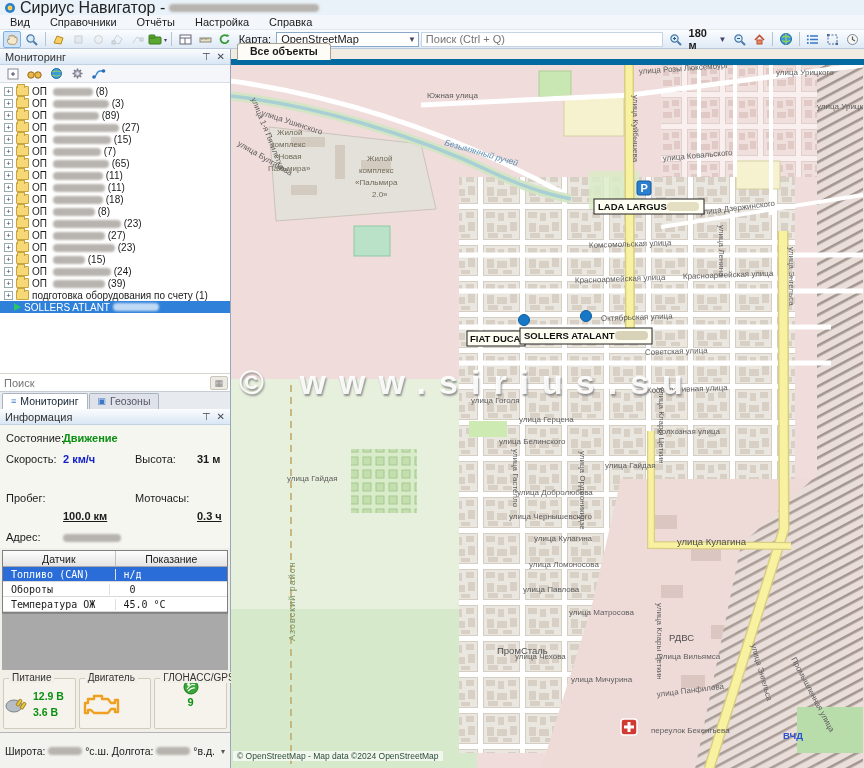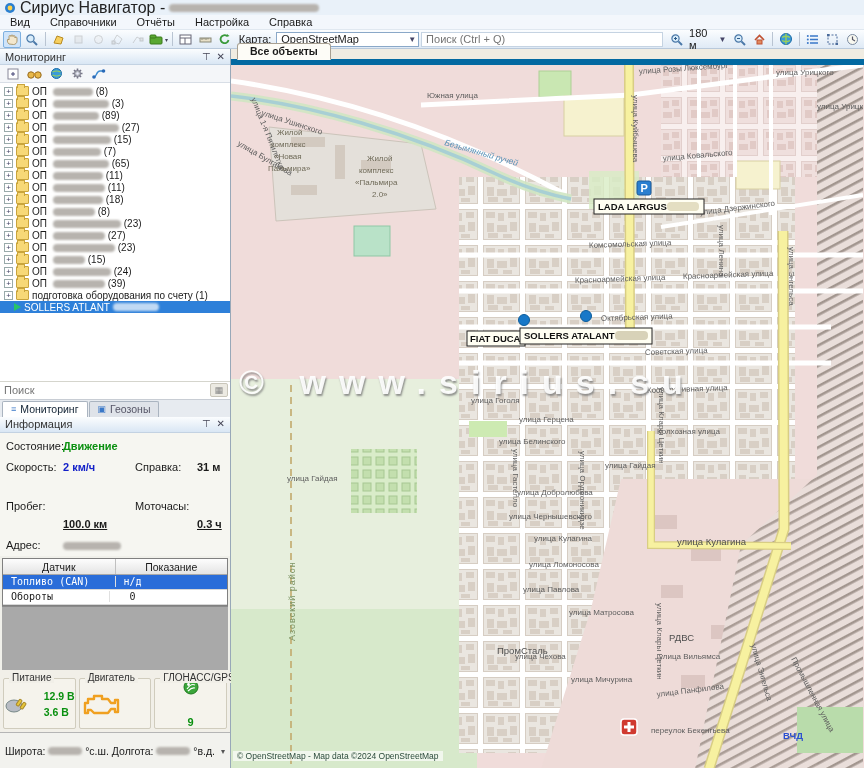--- a/index.html
+++ b/index.html
@@ -16,21 +16,21 @@
     background:linear-gradient(#fbfdff,#dfeaf6);border-bottom:1px solid #b9c9db;}
   .tbtn{width:19px;height:17px;display:flex;align-items:center;justify-content:center;border-radius:2px;}
   .tbtn.active{background:#cfe4fa;border:1px solid #7eb0e0;}
   .tbtn.disabled{opacity:.4;}
   .tsep{width:1px;height:14px;background:#b9c4d2;margin:0 2px;}
   .combo{width:152px;height:15px;background:#fff;border:1px solid #8aa8c8;display:flex;align-items:center;
     justify-content:space-between;padding:0 2px 0 4px;font-size:11px;}
   .combo .arr{font-size:8px;color:#446;}
   .searchbox{width:258px;height:15px;background:#fff;border:1px solid #c5d3e2;color:#9aa2ac;
     font-size:11px;padding:0 4px;font-family:"Liberation Sans",sans-serif;}
-  .scale{display:flex;align-items:center;gap:3px;padding:0 2px;font-size:11px;}
+  .scale{display:flex;align-items:center;gap:3px;padding:0 2px;font-size:11px;font-weight:bold;}
   .lbl{padding:0 3px;}
   .spacer{flex:1;}
   
   .main{display:flex;height:720px;}
   .sidebar{width:231px;min-width:231px;display:flex;flex-direction:column;background:#f0f0ea;
     border-right:1px solid #98a8b8;}
   .panelhdr{height:16px;background:linear-gradient(#fbfdfe,#d9e6f4);border-bottom:1px solid #c3d2e2;
     display:flex;align-items:center;padding:0 5px;color:#333;}
   .panelhdr .hic{margin-left:6px;color:#445;font-size:10px;line-height:10px;cursor:default;}
   .treebar{height:18px;background:#f4f6f9;border-bottom:1px solid #d8dee6;display:flex;align-items:center;
@@ -72,21 +72,21 @@
   .sthead div{flex:1;text-align:center;line-height:16px;border-right:1px solid #c0c0c0;}
   .sthead div:last-child{border-right:none;}
   .strow{display:flex;height:15px;border-bottom:1px solid #d8d8d8;align-items:center;}
   .strow div{flex:1;padding-left:8px;border-right:1px solid #e0e0e0;overflow:hidden;white-space:nowrap;}
   .strow div:last-child{border-right:none;}
   .strow.selected{background:#2a6dd9;color:#fff;}
   .grayfill{flex:1;background:#a9a9a9;border-top:1px solid #8a8a8a;margin:0 2px;}
   
   .gaugerow{height:62px;display:flex;gap:3px;padding:8px 3px 3px;background:#f1efe8;}
   .gauge{flex:1;position:relative;border:1px solid #d0ccbd;border-radius:2px;background:#f5f3ec;
-    display:flex;align-items:center;justify-content:space-between;gap:5px;}
+    display:flex;align-items:center;justify-content:flex-start;gap:5px;}
   .gtitle{position:absolute;top:-7px;left:5px;background:#f1efe8;padding:0 3px;font-size:10px;color:#333;}
   .gvals{display:flex;flex-direction:column;gap:4px;font-size:10.5px;}
   .statusbar{height:20px;border-top:1px solid #b5b5b5;background:#f2f2ee;display:flex;align-items:center;
     gap:3px;padding:18px 5px;font-size:10.5px;}
   
   .maparea{flex:1;display:flex;flex-direction:column;position:relative;min-width:0;}
   .maptabs{height:16px;background:#f0ece2;border-bottom:6px solid #0369a1;display:flex;align-items:flex-end;padding-left:6px;}
   .maptab{background:#fdfcf7;border:1px solid #a8a092;border-bottom:1px solid #fdfcf7;margin-bottom:-1px;
     padding:1px 12px 2px;font-weight:bold;font-size:10.5px;border-radius:3px 3px 0 0;}
   .mapcanvas{flex:1;position:relative;overflow:hidden;background:#f0dcda;}
@@ -409,41 +409,45 @@
         <span>Информация</span>
         <span class="spacer"></span>
         <span class="hic">⊤</span>
         <span class="hic">✕</span>
       </div>
       <div class="infobody">
         <span>Состояние:</span>
         <span class="val-green" style="grid-column:2/5">Движение</span>
         <span>Скорость:</span>
         <span class="val-blue">2 км/ч</span>
-        <span>Справка:</span>
+        <span>Высота:</span>
         <span class="val-bold">31 м</span>
         <span>Пробег:</span>
         <span class="val-link">100.0 км</span>
         <span>Моточасы:</span>
         <span class="val-link">0.3 ч</span>
         <span>Адрес:</span>
         <span style="grid-column:2/5"><span class="rd" style="width:58px"></span></span>
       </div>
       <div class="stable">
         <div class="sthead">
           <div>Датчик</div>
           <div>Показание</div>
         </div>
         <div class="strow selected">
           <div>Топливо (CAN)</div>
           <div>н/д</div>
         </div>
         <div class="strow">
           <div>Обороты</div>
           <div style="padding-left:20px">0</div>
+        </div>
+        <div class="strow">
+          <div>Температура ОЖ</div>
+          <div>45.0 °С</div>
         </div>
       </div>
       <div class="grayfill"></div>
       <div class="gaugerow">
         <div class="gauge">
           <span class="gtitle">Питание</span>
           <svg width="24" height="20">
               <ellipse cx="10" cy="12" rx="8" ry="6" fill="#b8bcc4" stroke="#788"></ellipse>
               <rect x="14" y="5" width="3" height="7" rx="1" fill="#e8c83a" stroke="#a8882a" transform="rotate(35 15 8)"></rect>
               <rect x="18" y="8" width="3" height="7" rx="1" fill="#e8c83a" stroke="#a8882a" transform="rotate(35 19 11)"></rect>

